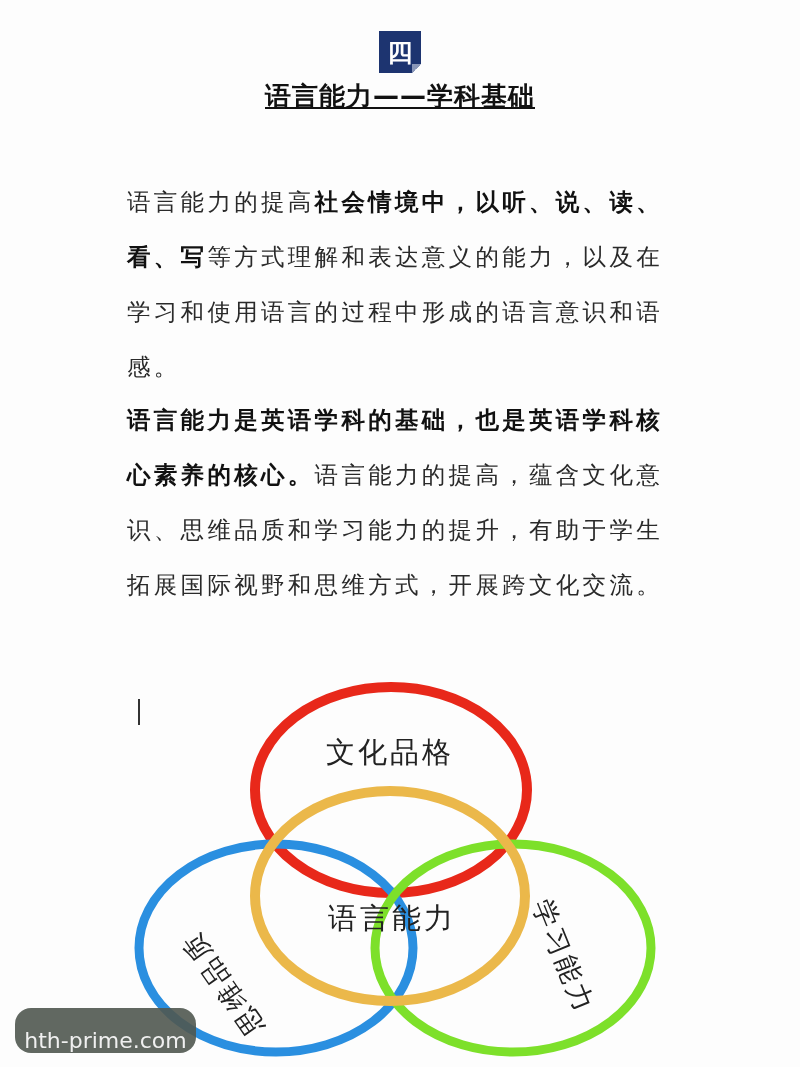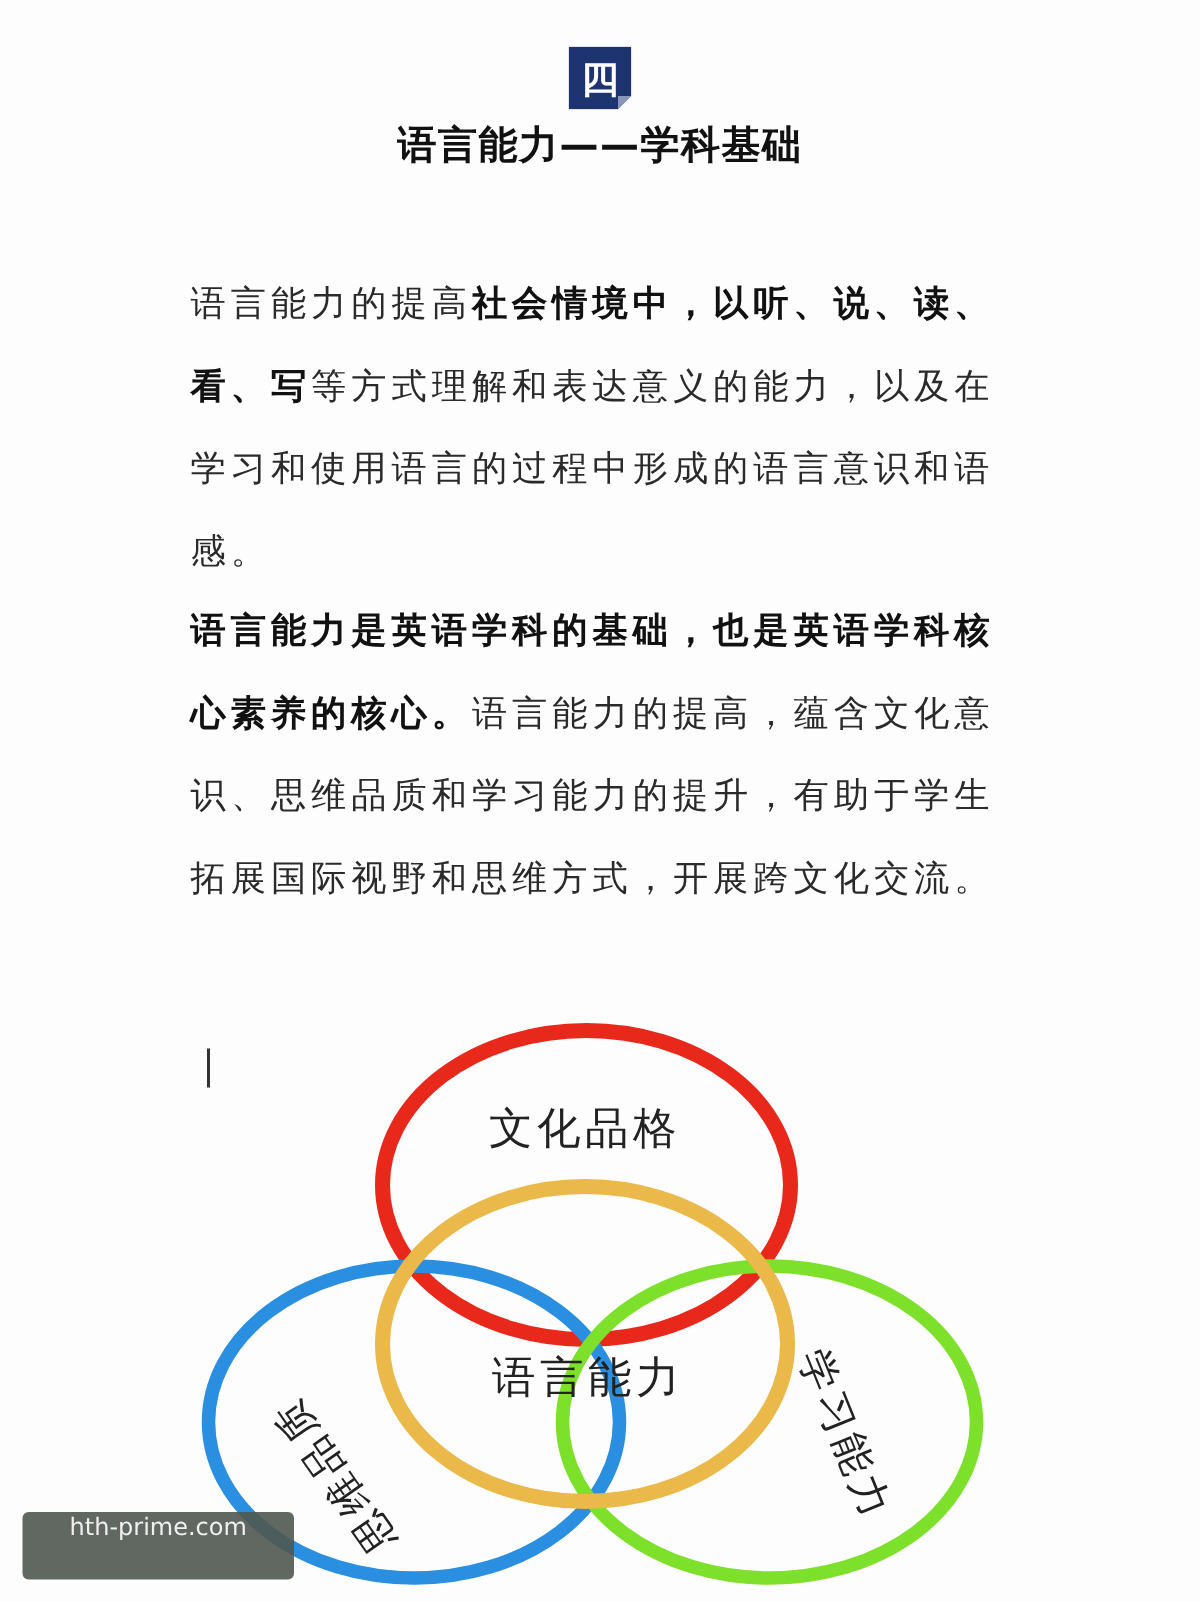--- a/index.html
+++ b/index.html
@@ -15,37 +15,37 @@
     clip-path: polygon(0 0, 100% 0, 100% 78%, 78% 100%, 0 100%);
     display: flex; align-items: center; justify-content: center;
     font-size: 25px; font-weight: bold;
   }
   .badge-fold {
     position: absolute; left: 412px; top: 64px; width: 9px; height: 9px;
     background: linear-gradient(135deg, #8a97b8 0 50%, transparent 50% 100%);
   }
   .title {
     position: absolute; left: 0; width: 800px; top: 79px; text-align: center;
-    font-size: 26px; font-weight: bold; color: #111; letter-spacing: 1px;
+    font-size: 26px; font-weight: bold; color: #111; letter-spacing: 1px; text-decoration: underline;
   }
   .para {
     position: absolute; left: 127px; width: 560px;
     font-size: 23.5px; line-height: 55px; letter-spacing: 3.3px; color: #2a2a2a;
   }
   .para b { color: #111; font-weight: bold; }
   #p1 { top: 175px; }
   #p2 { top: 393px; }
   .cursor {
     position: absolute; left: 138px; top: 699px; width: 2px; height: 26px; background: #333;
   }
   svg.venn { position: absolute; left: 0; top: 0; }
   .watermark {
     position: absolute; left: 15px; top: 1008px; width: 181px; height: 45px;
-    border-radius: 4px; background: rgba(80, 88, 80, 0.9);
-    color: #f0f0f0; font-size: 16px; display: flex; align-items: flex-start; justify-content: center;
+    border-radius: 16px; background: rgba(80, 88, 80, 0.9);
+    color: #f0f0f0; font-size: 22px; display: flex; align-items: flex-end; justify-content: center;
   }
 </style>
 </head>
 <body>
 
 <div class="badge">
   <span>四</span>
 </div>
 <div class="badge-fold"></div>
 

